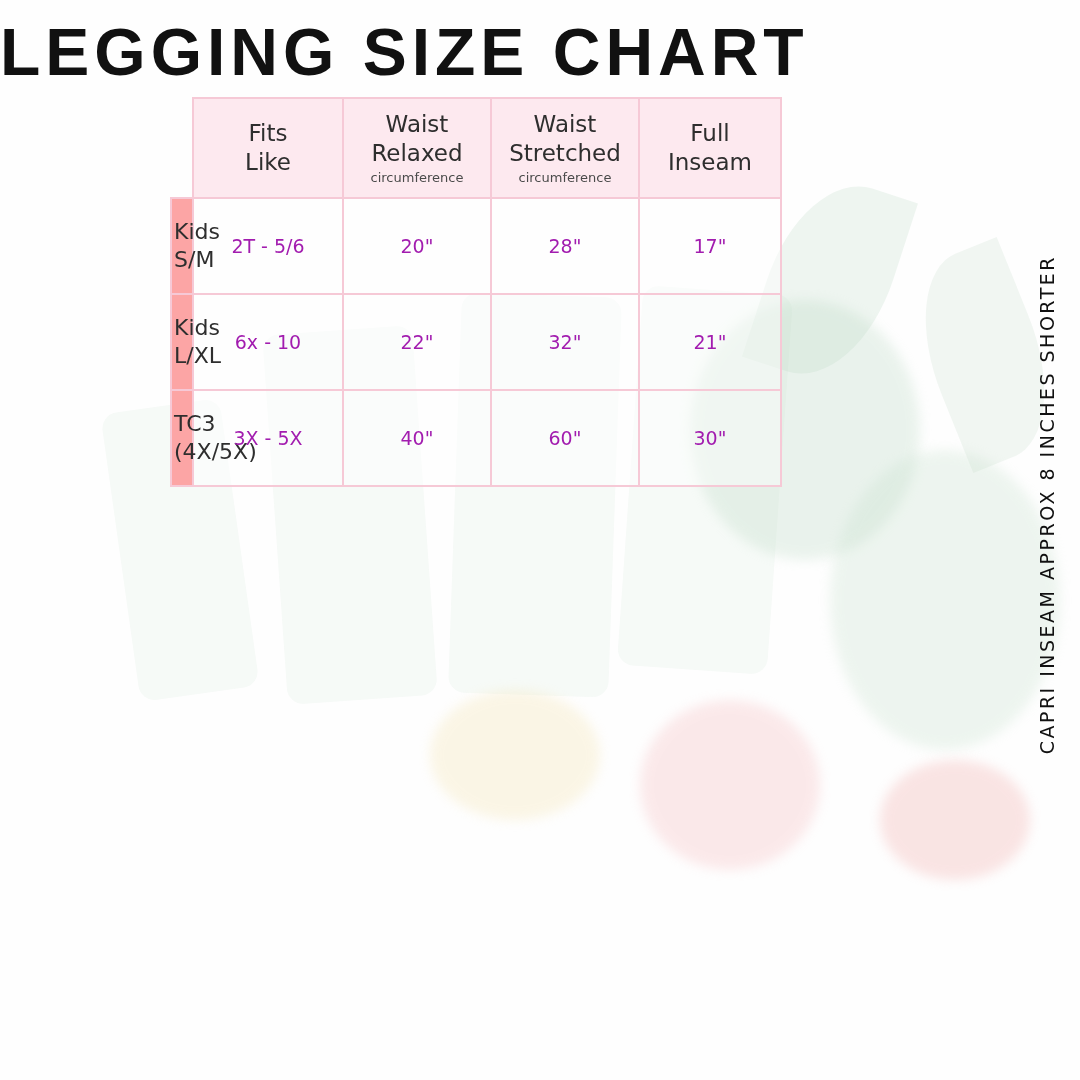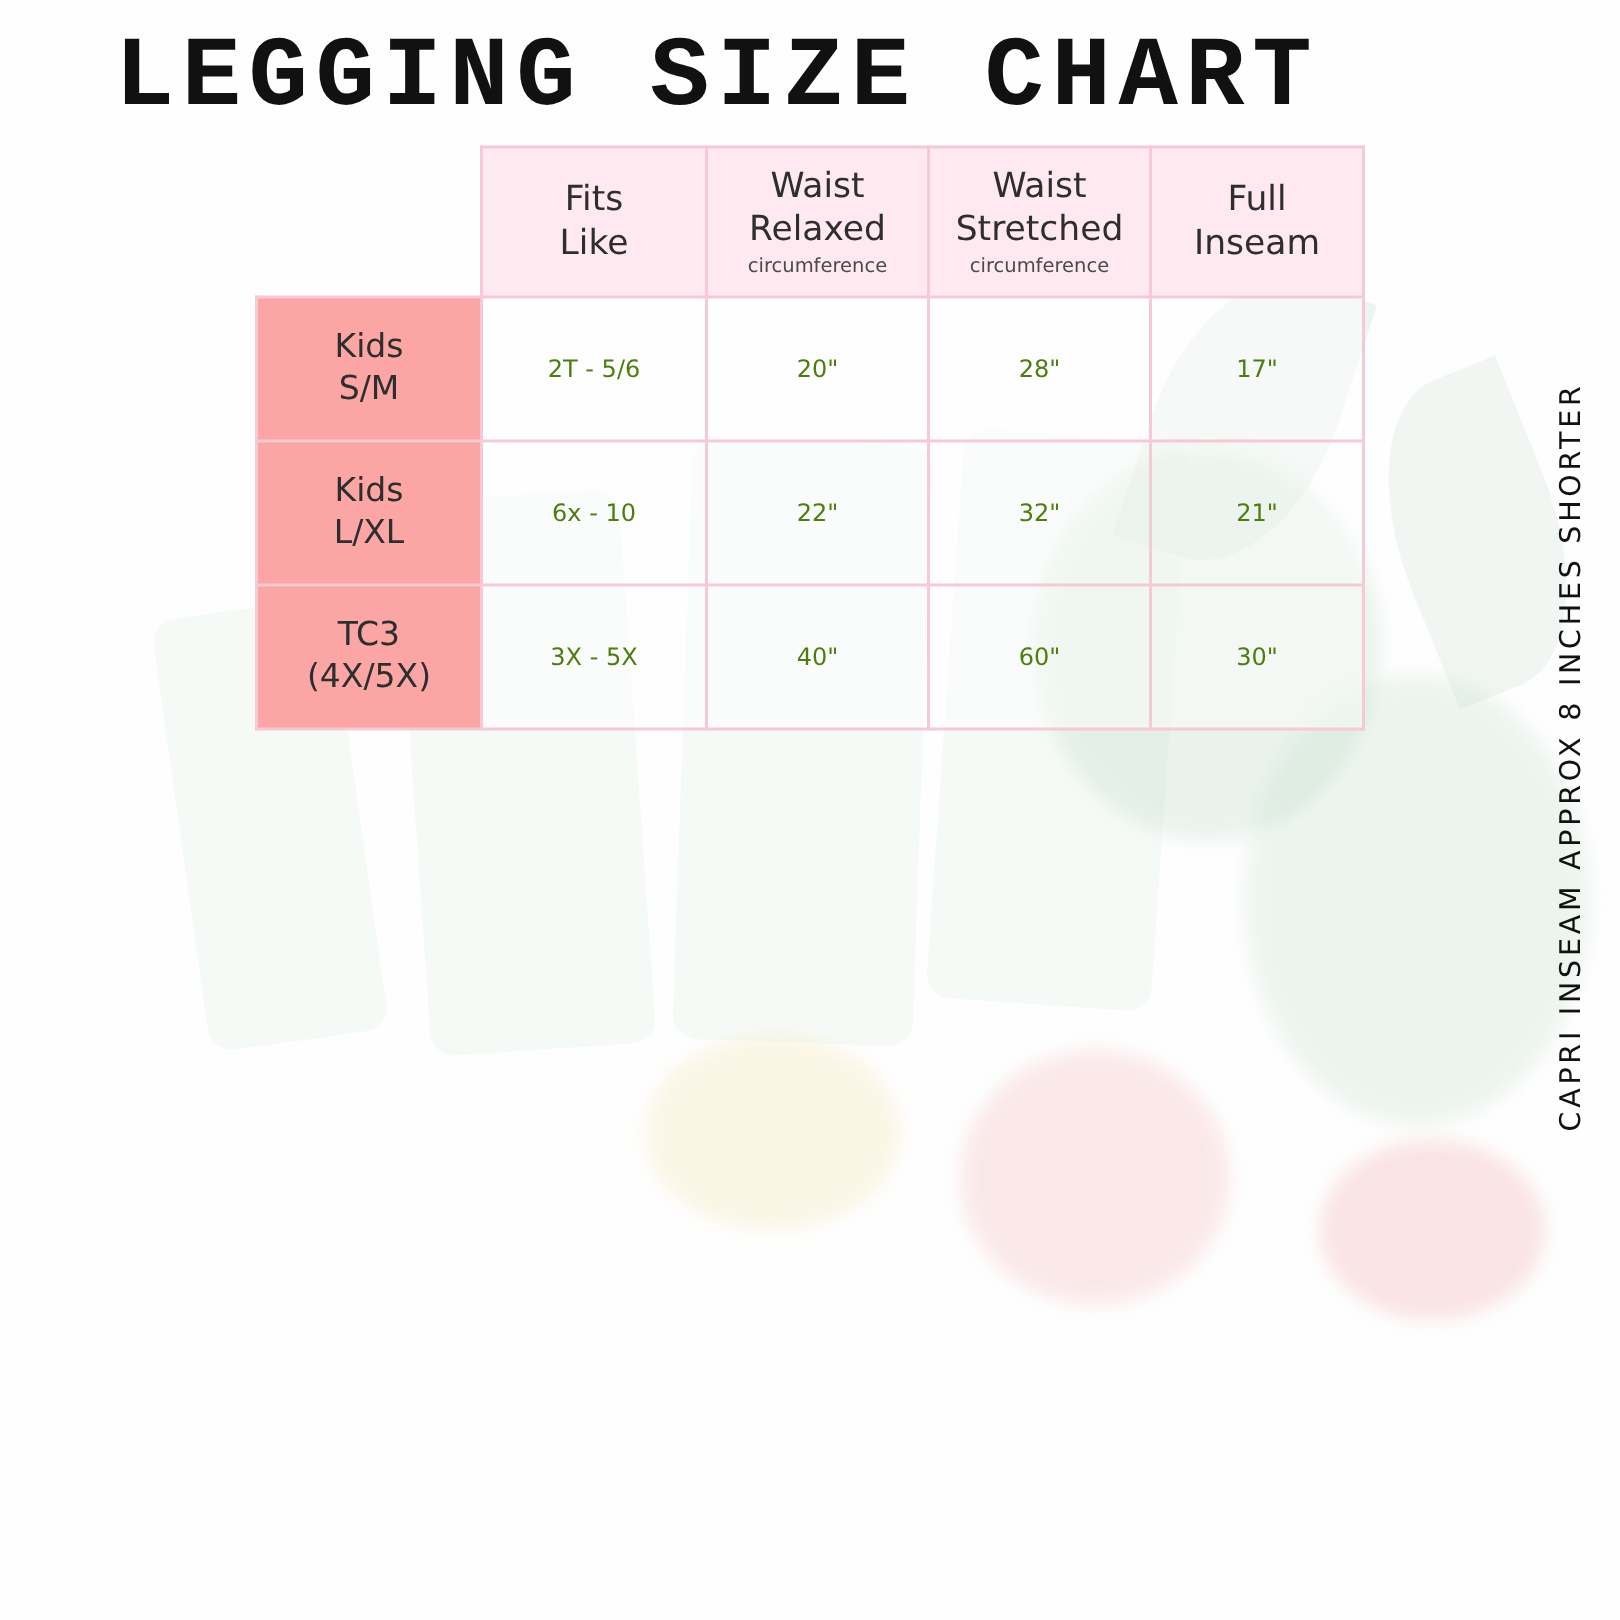--- a/index.html
+++ b/index.html
@@ -43,46 +43,45 @@
     opacity: 0.55;
     border-radius: 16px;
   }
 
   
   #title {
     position: absolute;
     top: 14px;
     left: 0;
     width: 956px;
-    text-align: center;
-    font-family: Liberation Mono, monospace;
+    font-family: Liberation Sans, sans-serif;
     font-weight: bold;
     font-size: 66px;
     letter-spacing: 5px;
     color: #111111;
     z-index: 5;
   }
 
   
   #chart {
     position: absolute;
     left: 170px;
     top: 97px;
-    width: 740px;
+    width: 612px;
     z-index: 4;
     border-collapse: collapse;
     table-layout: fixed;
   }
   #chart td, #chart th {
     border: 2px solid #f6c9d6;
     text-align: center;
     vertical-align: middle;
     font-family: "DejaVu Sans", sans-serif;
-    color: #4d7c0f;
-    font-size: 16px;
+    color: #a21caf;
+    font-size: 19px;
     line-height: 1.28;
     padding: 4px 2px;
   }
   #chart .corner {
     border: none;
     background: transparent;
   }
   #chart thead th {
     background: #fde9ef;
     height: 100px;

